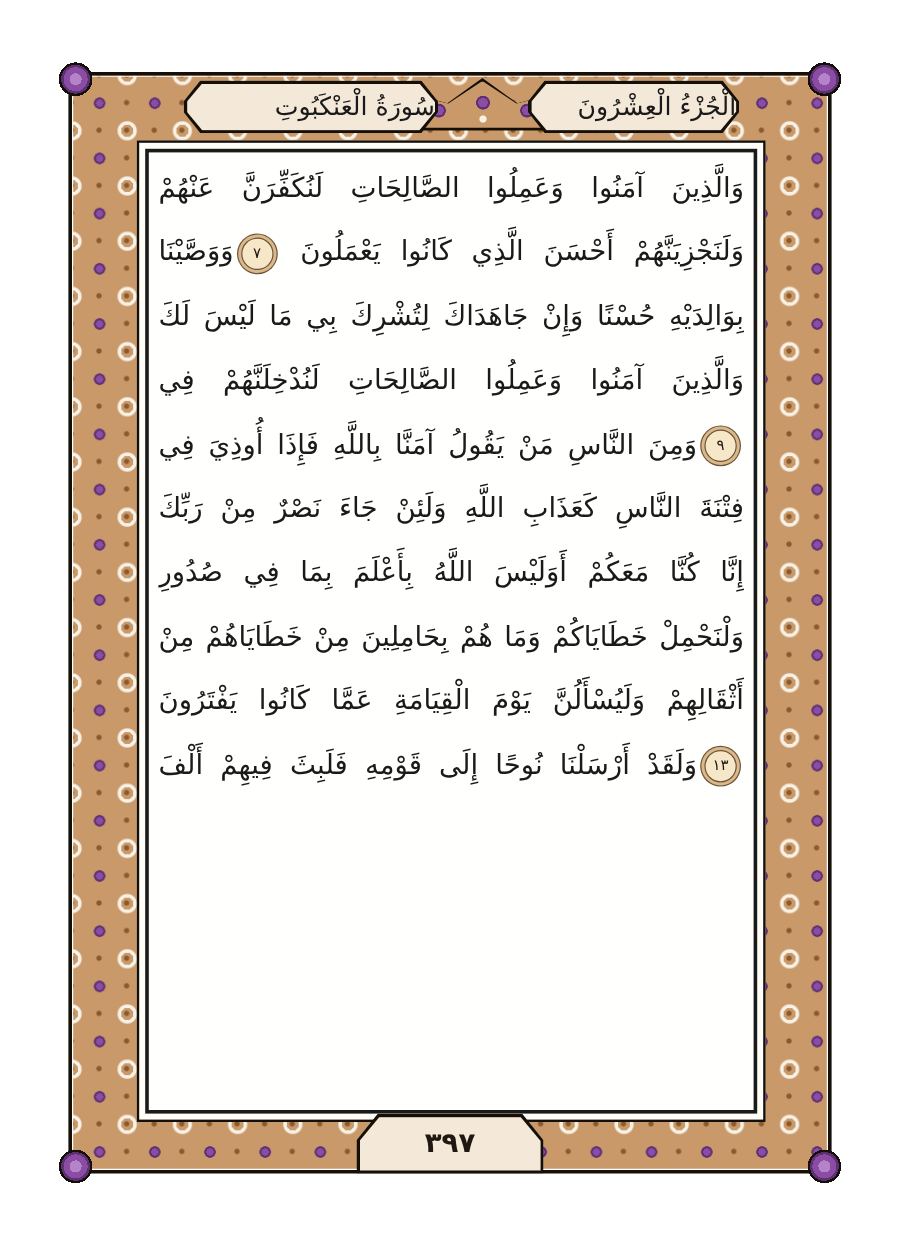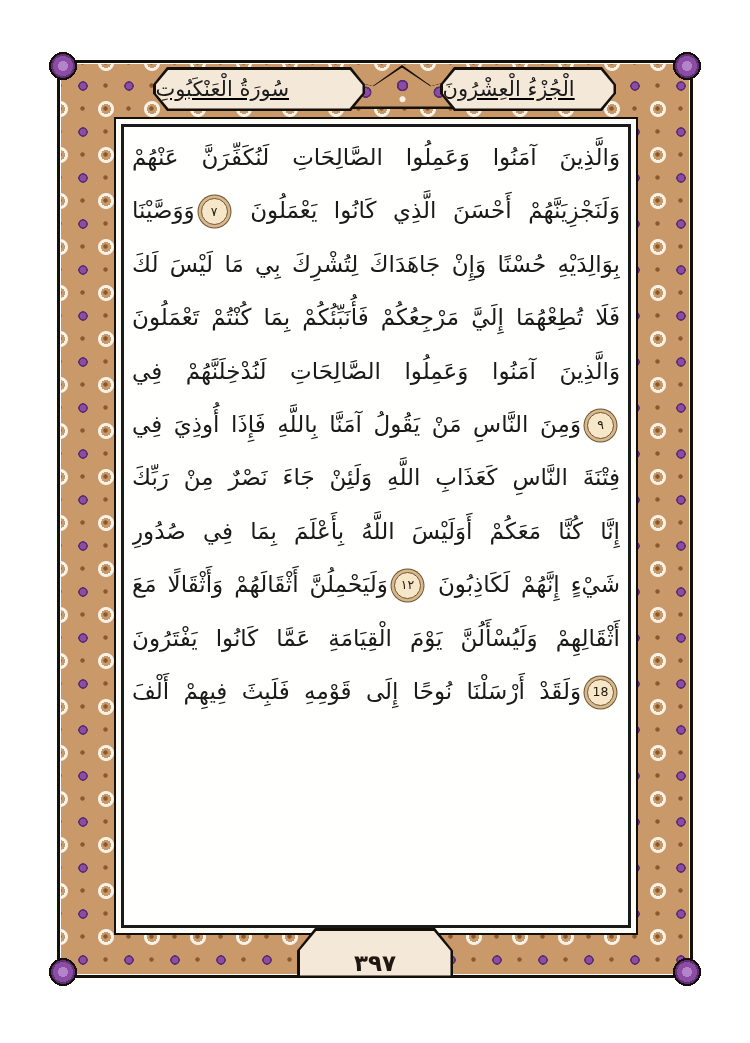--- a/index.html
+++ b/index.html
@@ -34,21 +34,21 @@
   
   .cartouche{
     position:absolute;top:4px;height:44px;z-index:3;
     background:#140f08;
     clip-path:polygon(14px 0,calc(100% - 14px) 0,100% 40%,100% 60%,calc(100% - 14px) 100%,14px 100%,0 60%,0 40%);
     display:flex;align-items:center;justify-content:center;
   }
   .cartouche .inner{
     position:absolute;inset:2.5px;background:var(--cream);
     clip-path:polygon(13px 0,calc(100% - 13px) 0,100% 40%,100% 60%,calc(100% - 13px) 100%,13px 100%,0 60%,0 40%);
-    display:flex;align-items:center;justify-content:flex-end;text-decoration:underline;
+    display:flex;align-items:center;justify-content:flex-start;
   }
   .cartouche-surah{left:93px;width:212px;}
   .cartouche-juz{left:380px;width:176px;}
   .cartouche .label{font-size:21px;color:var(--ink);white-space:nowrap;}
 
   .arch-ornament{
     position:absolute;left:256px;top:2px;width:172px;height:44px;z-index:2;
     background:#140f08;
     clip-path:polygon(0 100%,14% 28%,33% 48%,50% 0,67% 48%,86% 28%,100% 100%);
   }
@@ -89,21 +89,21 @@
   
   .pageno{
     position:absolute;left:50%;transform:translateX(-50%);bottom:-3px;
     width:156px;height:50px;z-index:5;background:#140f08;
     clip-path:polygon(18px 0,calc(100% - 18px) 0,100% 45%,100% 100%,0 100%,0 45%);
     display:flex;align-items:center;justify-content:center;
   }
   .pageno .inner{
     position:absolute;inset:2.5px;background:var(--cream);
     clip-path:polygon(17px 0,calc(100% - 17px) 0,100% 45%,100% 100%,0 100%,0 45%);
-    display:flex;align-items:flex-end;justify-content:center;
+    display:flex;align-items:center;justify-content:center;
   }
   .pageno .num{font-size:23px;font-weight:bold;color:#201810;letter-spacing:2px;}
 </style>
 </head>
 <body>
 
 <div class="page">
   <div class="frame">
 
     <div class="corner-flower cf-tl"></div>
@@ -126,28 +126,27 @@
         <span class="label">الْجُزْءُ الْعِشْرُونَ</span>
       </div>
     </div>
 
     <div class="paper">
       <div class="text-box">
         <div>
             <div class="quran-line"><span>وَالَّذِينَ آمَنُوا وَعَمِلُوا الصَّالِحَاتِ لَنُكَفِّرَنَّ عَنْهُمْ سَيِّئَاتِهِمْ </span></div>
             <div class="quran-line"><span>وَلَنَجْزِيَنَّهُمْ أَحْسَنَ الَّذِي كَانُوا يَعْمَلُونَ </span><span class="vm">٧</span><span>وَوَصَّيْنَا الْإِنْسَانَ </span></div>
             <div class="quran-line"><span>بِوَالِدَيْهِ حُسْنًا وَإِنْ جَاهَدَاكَ لِتُشْرِكَ بِي مَا لَيْسَ لَكَ بِهِ عِلْمٌ </span></div>
-            <div class="quran-line"><span>فَلَا تُطِعْهُمَا إِلَيَّ مَرْجِعُكُمْ فَأُنَبِّئُكُمْ بِمَا كُنْتُمْ تَعْمَلُونَ </span></div>
             <div class="quran-line"><span>وَالَّذِينَ آمَنُوا وَعَمِلُوا الصَّالِحَاتِ لَنُدْخِلَنَّهُمْ فِي الصَّالِحِينَ </span></div>
             <div class="quran-line"><span class="vm">٩</span><span>وَمِنَ النَّاسِ مَنْ يَقُولُ آمَنَّا بِاللَّهِ فَإِذَا أُوذِيَ فِي اللَّهِ جَعَلَ </span></div>
             <div class="quran-line"><span>فِتْنَةَ النَّاسِ كَعَذَابِ اللَّهِ وَلَئِنْ جَاءَ نَصْرٌ مِنْ رَبِّكَ لَيَقُولُنَّ </span></div>
             <div class="quran-line"><span>إِنَّا كُنَّا مَعَكُمْ أَوَلَيْسَ اللَّهُ بِأَعْلَمَ بِمَا فِي صُدُورِ الْعَالَمِينَ </span></div>
-            <div class="quran-line"><span>شَيْءٍ إِنَّهُمْ لَكَاذِبُونَ </span><span class="vm">١٢</span><span>وَلَيَحْمِلُنَّ أَثْقَالَهُمْ وَأَثْقَالًا مَعَ </span></div>
+            <div class="quran-line"><span>وَلْنَحْمِلْ خَطَايَاكُمْ وَمَا هُمْ بِحَامِلِينَ مِنْ خَطَايَاهُمْ مِنْ </span></div>
             <div class="quran-line"><span>أَثْقَالِهِمْ وَلَيُسْأَلُنَّ يَوْمَ الْقِيَامَةِ عَمَّا كَانُوا يَفْتَرُونَ </span></div>
-            <div class="quran-line"><span class="vm">18</span><span>وَلَقَدْ أَرْسَلْنَا نُوحًا إِلَى قَوْمِهِ فَلَبِثَ فِيهِمْ أَلْفَ سَنَةٍ </span></div>
+            <div class="quran-line"><span class="vm">١٣</span><span>وَلَقَدْ أَرْسَلْنَا نُوحًا إِلَى قَوْمِهِ فَلَبِثَ فِيهِمْ أَلْفَ سَنَةٍ </span></div>
           </div>
       </div>
     </div>
 
     <div class="pageno">
       <div class="inner">
         <span class="num">٣٩٧</span>
       </div>
     </div>
 

